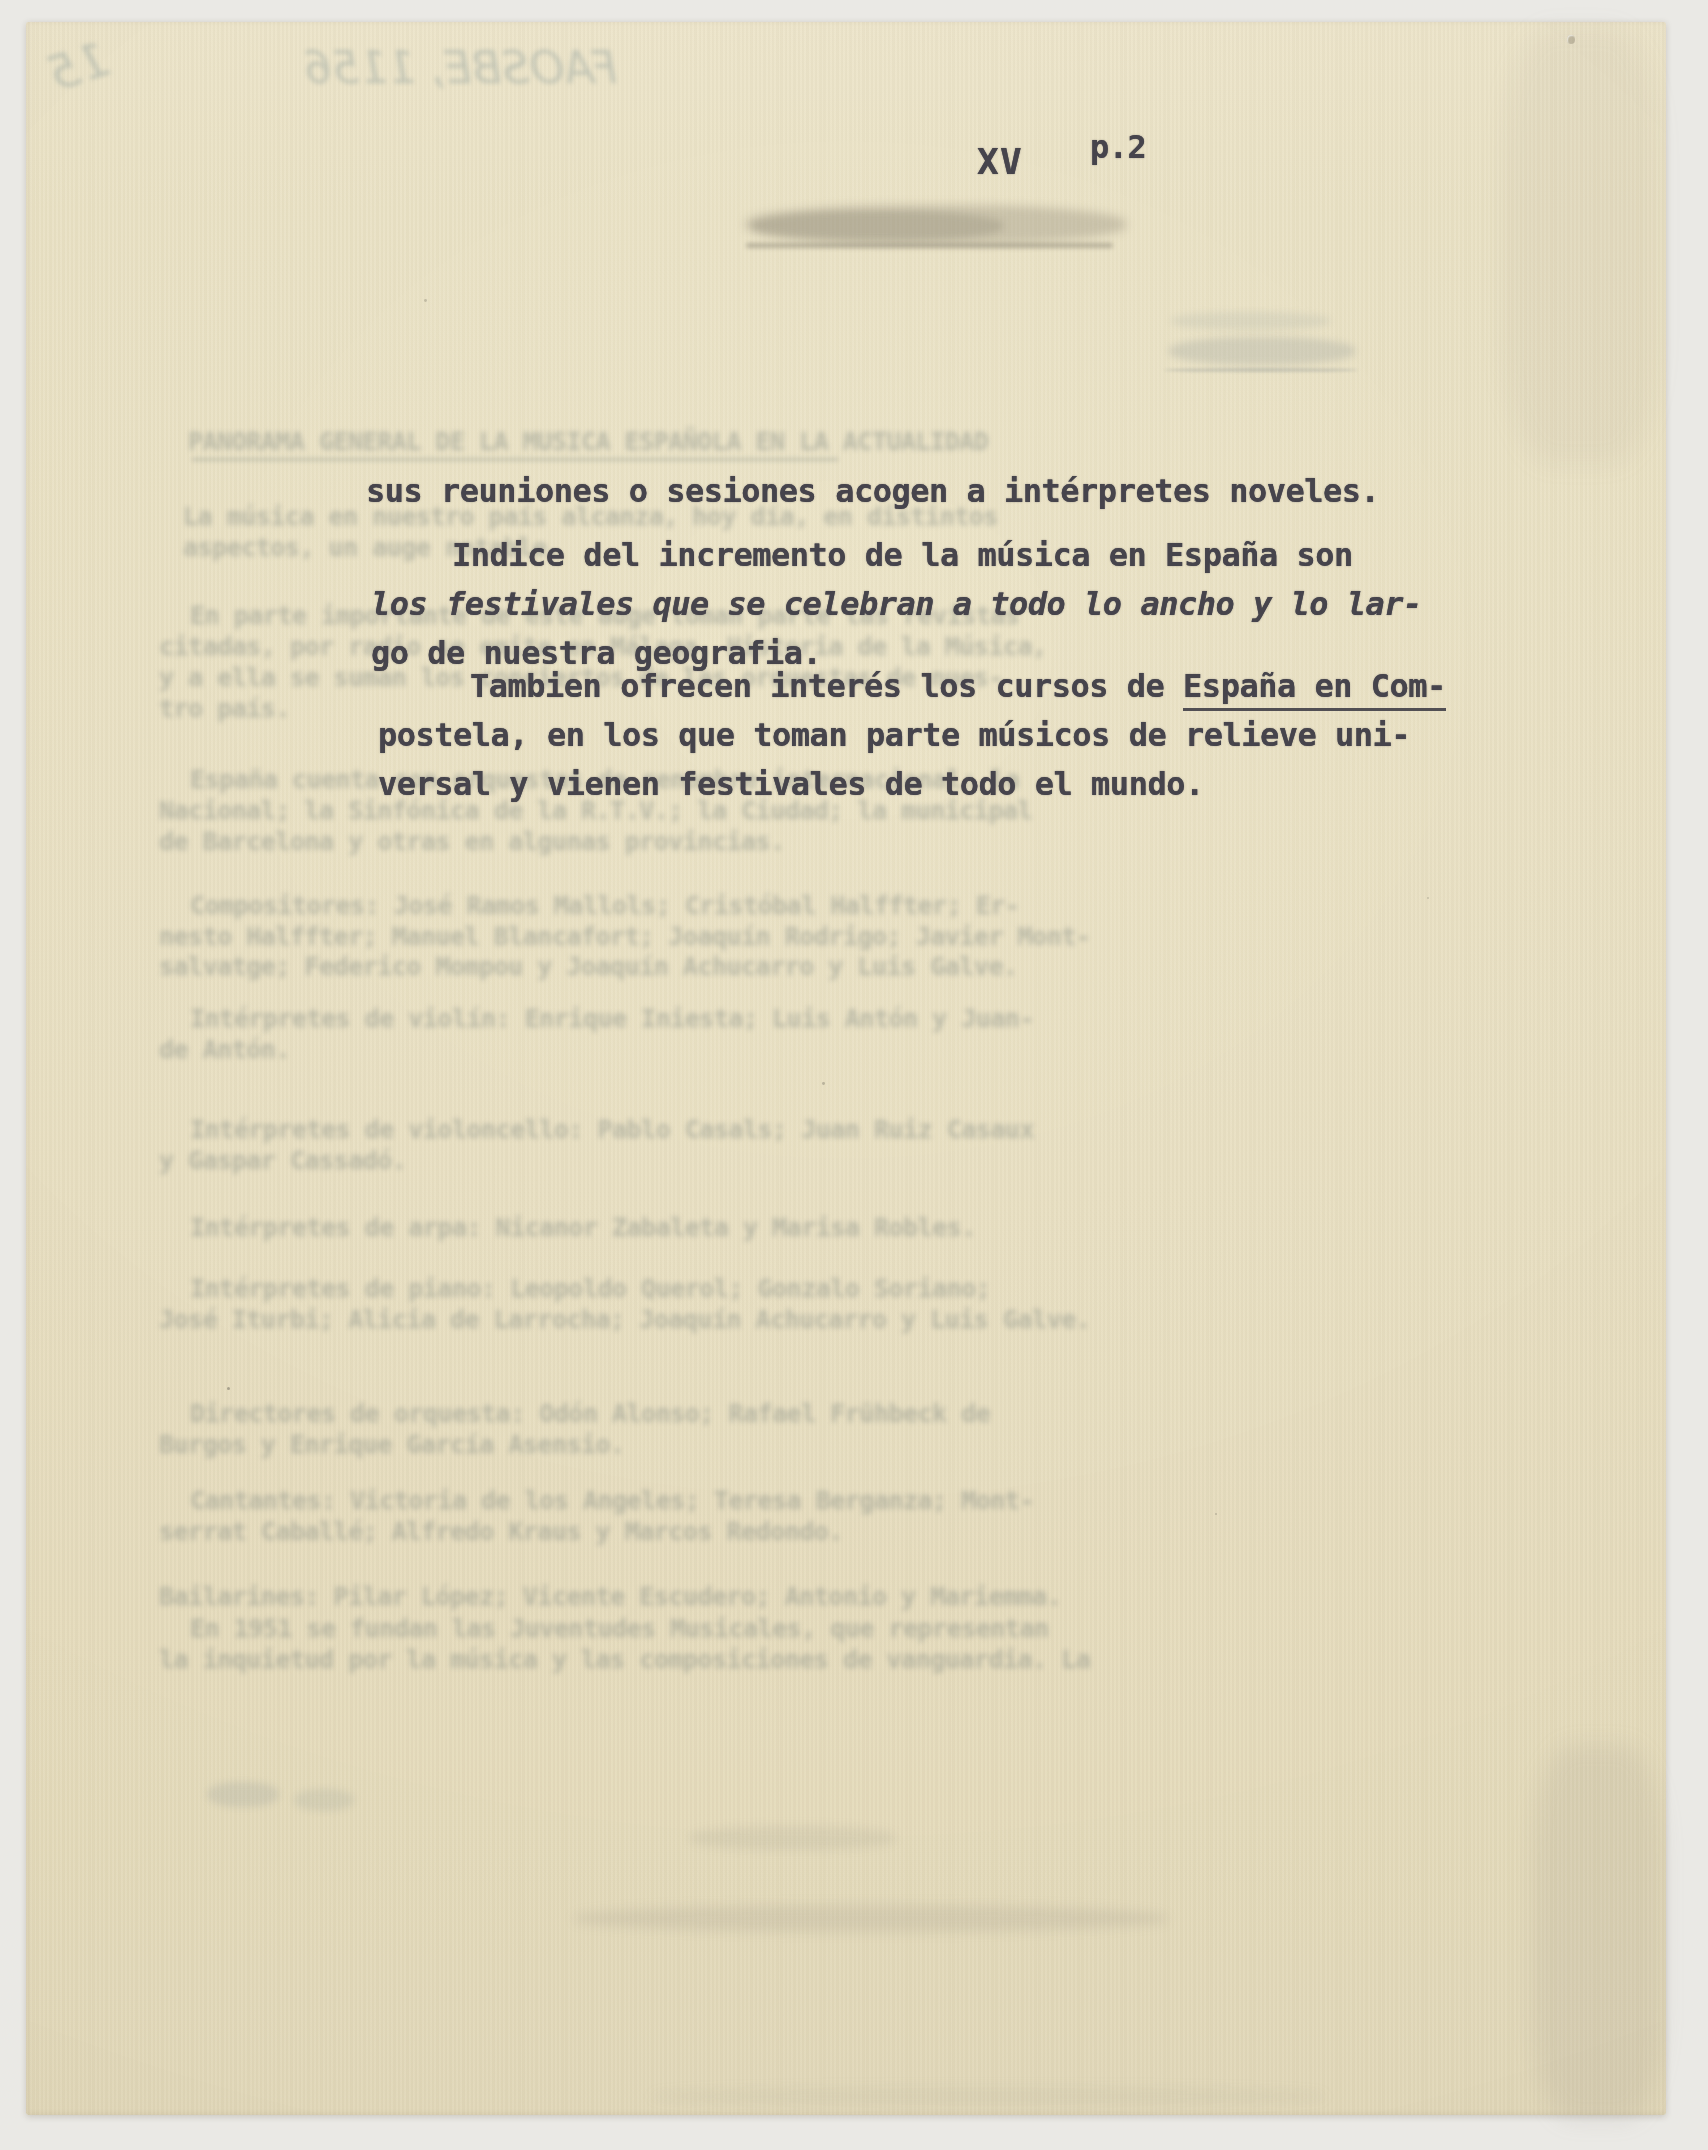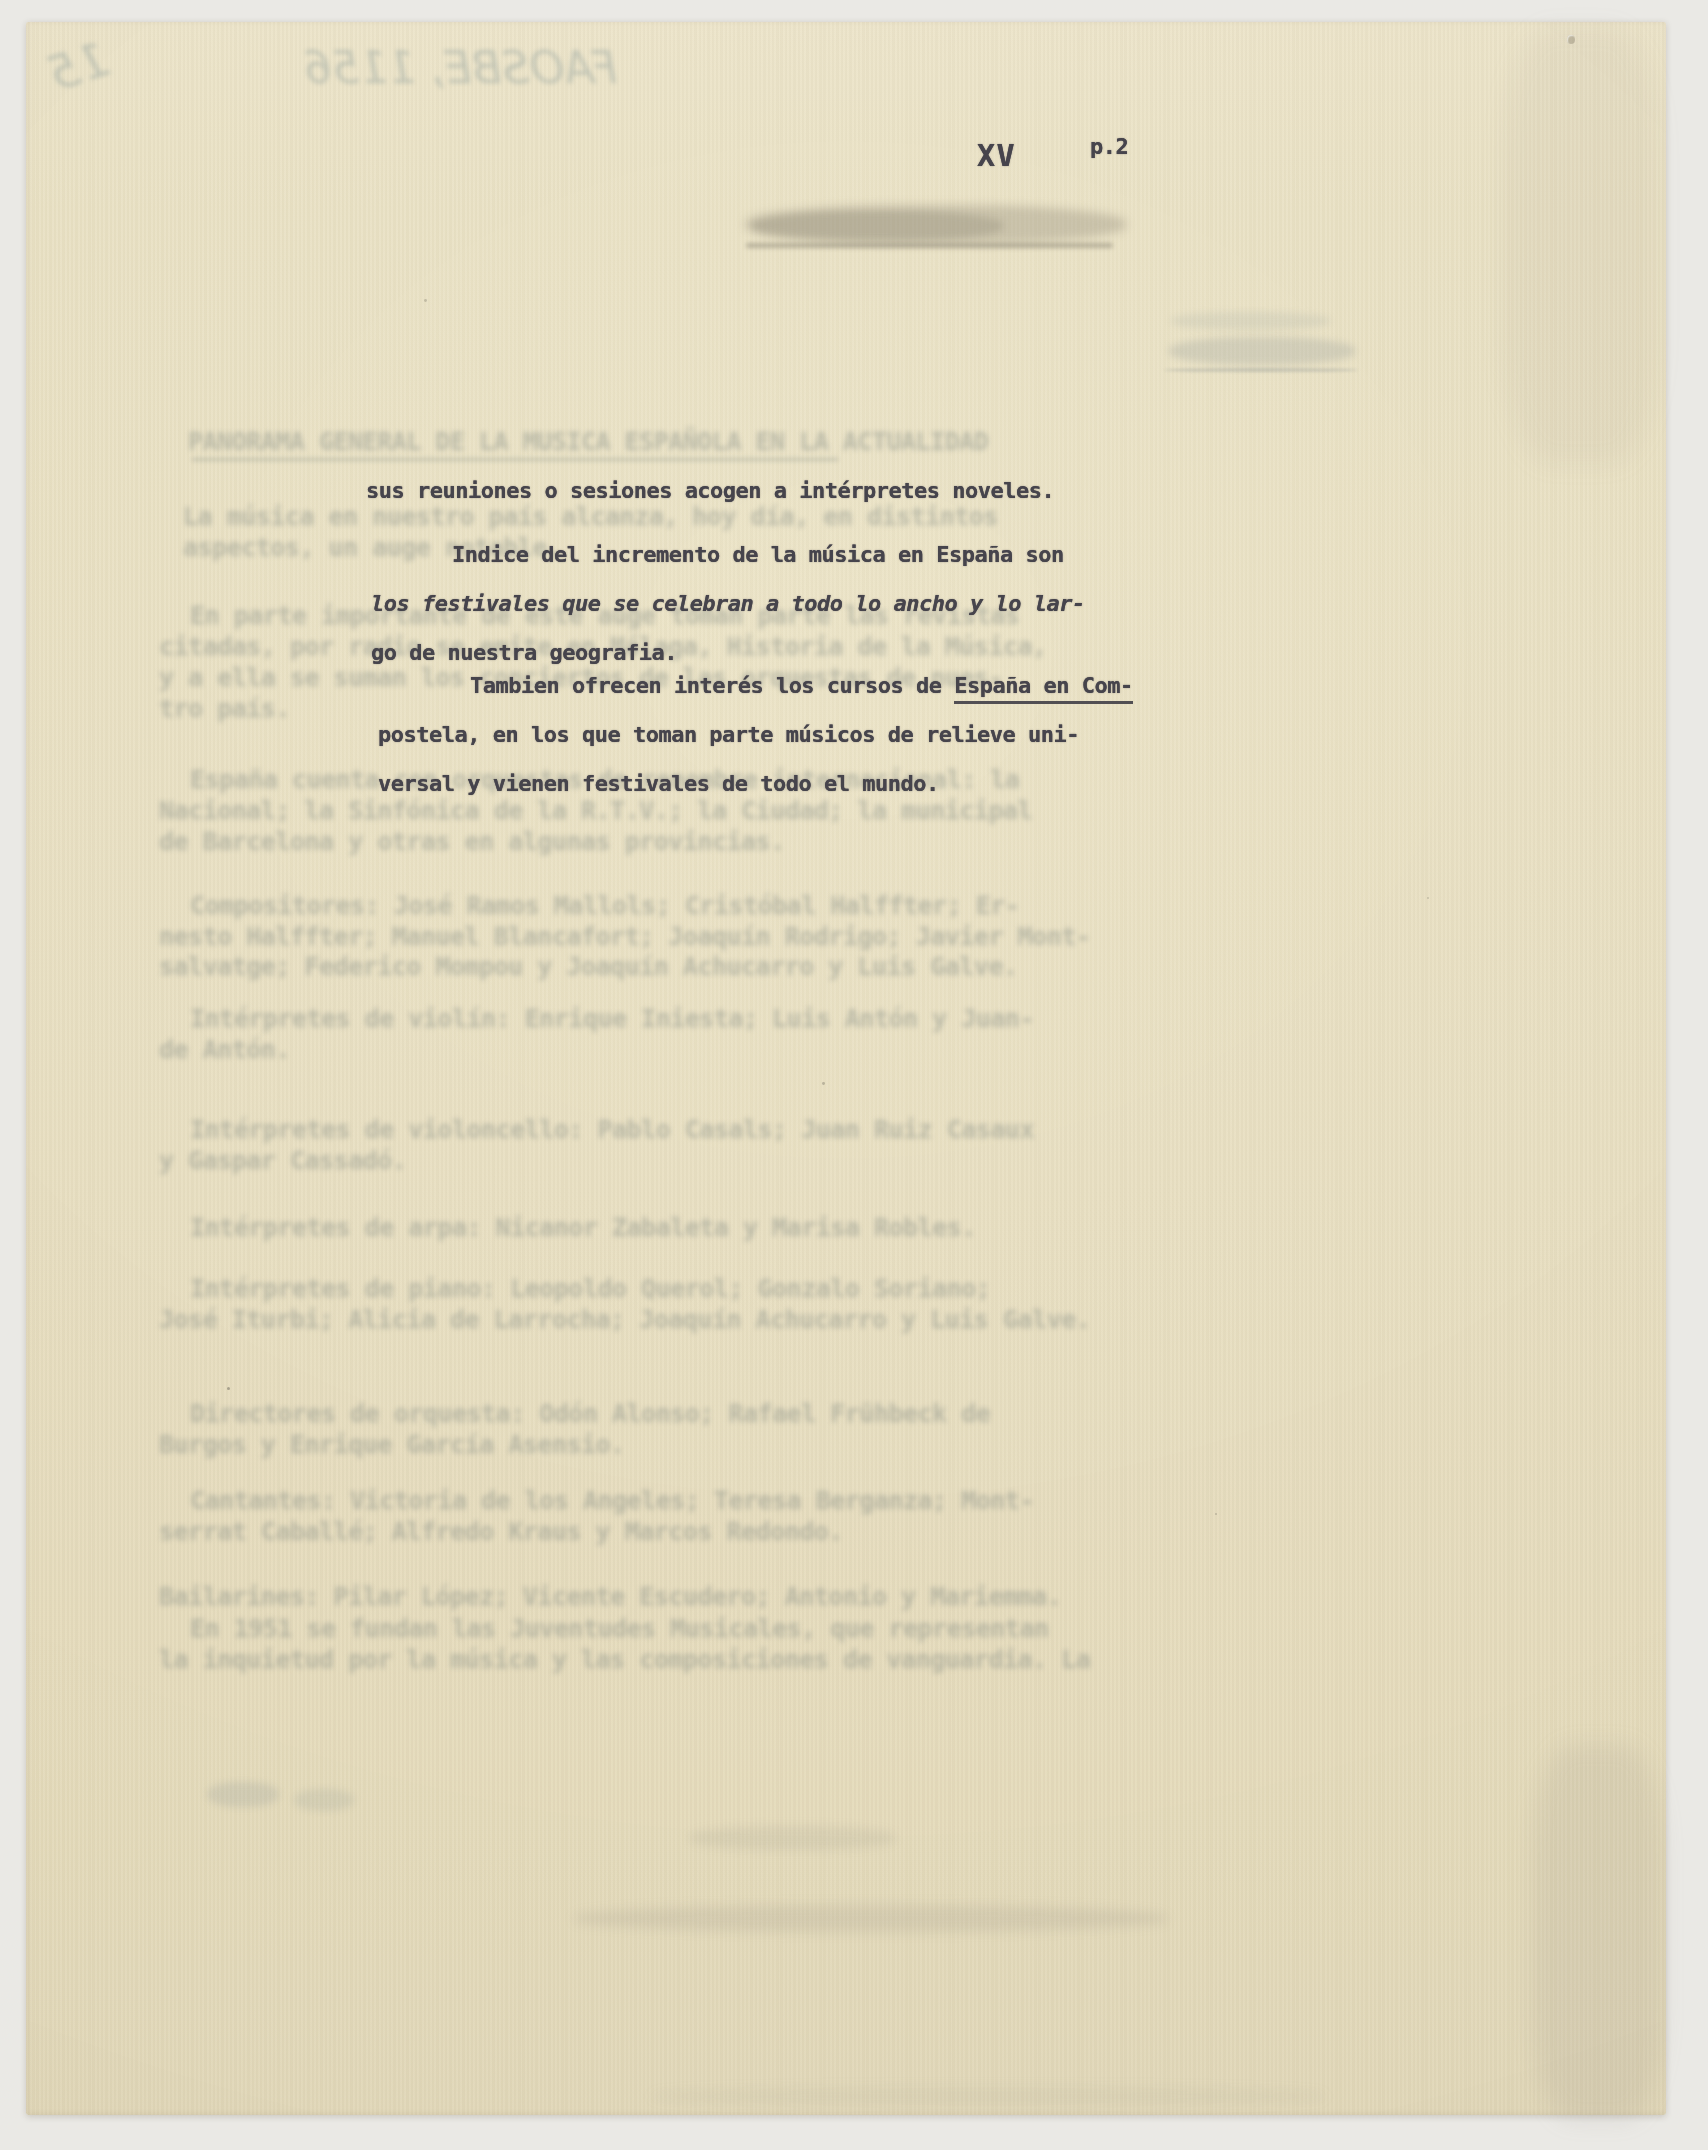--- a/index.html
+++ b/index.html
@@ -17,21 +17,21 @@
   .paper::before{
     content:"";position:absolute;inset:0;border-radius:2.4px;
     background:
       repeating-linear-gradient(90deg, rgba(255,255,255,.035) 0 1.9px, rgba(120,108,78,.028) 1.9px 4.3px),
       radial-gradient(140% 90% at 50% 30%, rgba(255,255,255,.05), rgba(120,100,60,.07) 90%);
     pointer-events:none;
   }
   
   .t{
     position:absolute;font-family:"DejaVu Sans Mono",monospace;font-weight:700;
-    font-size:22px;line-height:32px;color:#46444c;white-space:pre;letter-spacing:-0.5px;
+    font-size:32px;line-height:32px;color:#46444c;white-space:pre;letter-spacing:-0.5px;
     filter:blur(0.7px);text-shadow:0 0 1.9px rgba(70,68,76,.45), 0 0 0.5px rgba(70,68,76,.8);
   }
   .u{border-bottom:3.4px solid rgba(68,66,74,.92);padding-bottom:2.9px;}
   
   .g{
     position:absolute;font-family:"DejaVu Sans Mono",monospace;font-weight:700;
     font-size:25px;line-height:25px;color:rgba(120,129,126,.40);white-space:pre;
     letter-spacing:-0.5px;filter:blur(2.4px);
   }
   .gu{position:absolute;background:rgba(116,126,124,.30);filter:blur(1.9px);}
@@ -44,21 +44,21 @@
   .speck{position:absolute;border-radius:50%;}
 </style>
 </head>
 <body>
 
 <div class="paper"></div>
 
 <div class="hw" style="left:164px;top:42px;width:453px;font-size:44px;">FAOSBE, 1156</div>
 <div class="hw" style="left:48px;top:38px;font-size:48px;transform:scaleX(-1) rotate(18deg);">15</div>
 
-<div class="t" style="left:977px;top:140px;font-size:30px;letter-spacing:1.4px;">XV</div>
+<div class="t" style="left:977px;top:146px;font-size:36px;letter-spacing:1.4px;">XV</div>
 <div class="t" style="left:1090px;top:131px;">p.2</div>
 
 <div class="smudge" style="left:745px;top:205px;width:381px;height:39px;background:rgba(122,116,99,.28);filter:blur(4.8px);"></div>
 <div class="smudge" style="left:752px;top:211px;width:251px;height:30px;background:rgba(110,104,92,.20);filter:blur(3.9px);"></div>
 <div class="smudge" style="left:746px;top:243px;width:367px;height:5.3px;background:rgba(100,95,84,.36);filter:blur(1.9px);border-radius:2.4px;"></div>
 
 <div class="smudge" style="left:1171px;top:312px;width:159px;height:18.3px;background:rgba(138,148,148,.14);filter:blur(3.9px);"></div>
 <div class="smudge" style="left:1169px;top:337px;width:186px;height:28px;background:rgba(136,146,147,.24);filter:blur(3.9px);"></div>
 <div class="smudge" style="left:1164px;top:368px;width:194px;height:4.3px;background:rgba(126,137,139,.30);filter:blur(1.4px);"></div>
 

